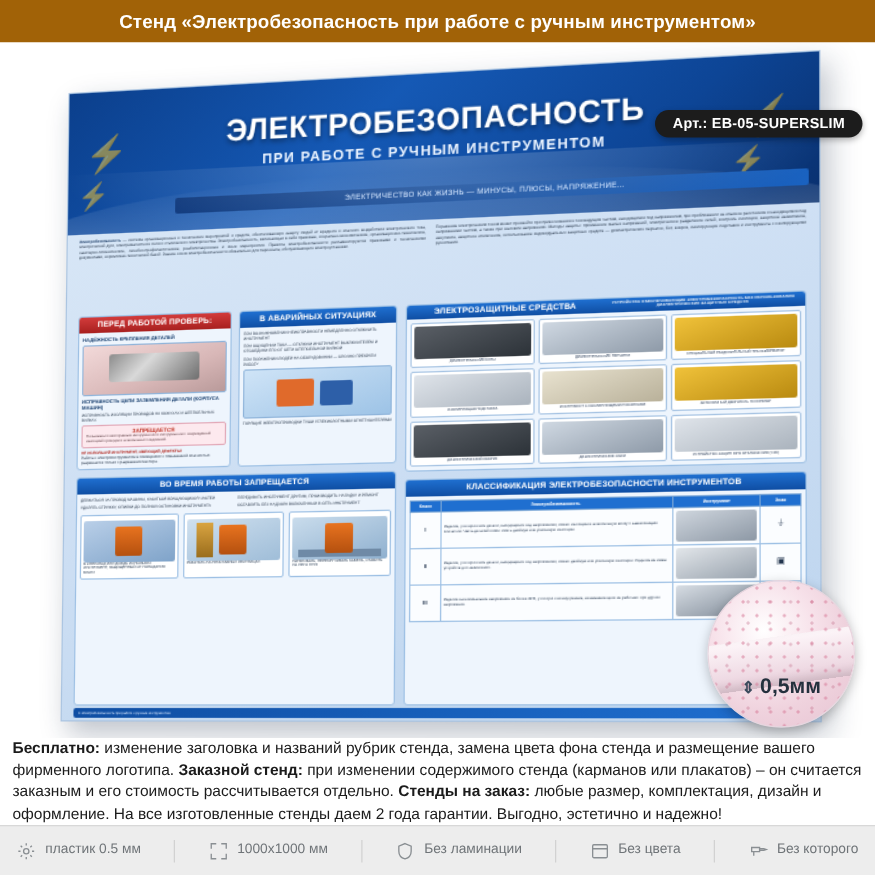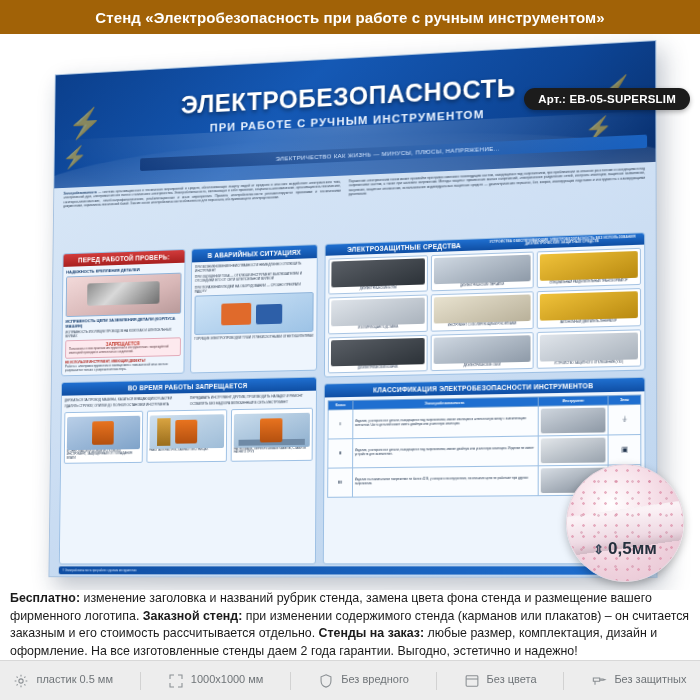--- a/index.html
+++ b/index.html
@@ -466,21 +466,21 @@
     </div>
 
     <div class="sep"></div>
 
     <div class="spec">
       <span>
         <svg width="16" height="16" viewBox="0 0 24 24" fill="none" stroke="#8a8f93" stroke-width="1.6">
           <path d="M12 2.8l7.4 3v6.1c0 4.5-3.1 8.1-7.4 9.3-4.3-1.2-7.4-4.8-7.4-9.3V5.8z"></path>
         </svg>
       </span>
-      <span>Без вредного</span>
+      <span>Без ламинации</span>
     </div>
 
     <div class="sep"></div>
 
     <div class="spec">
       <span>
         <svg width="16" height="16" viewBox="0 0 24 24" fill="none" stroke="#8a8f93" stroke-width="1.6">
           <rect x="3.2" y="4.2" width="17.6" height="15.6" rx="1.4"></rect>
           <path d="M3.2 9h17.6"></path>
         </svg>
@@ -489,18 +489,18 @@
     </div>
 
     <div class="sep"></div>
 
     <div class="spec">
       <span>
         <svg width="16" height="16" viewBox="0 0 24 24" fill="none" stroke="#8a8f93" stroke-width="1.6">
           <path d="M3.5 7.5h9.5v5H3.5zM13 9h5l3 1-3 1h-5zM6 12.5v5"></path>
         </svg>
       </span>
-      <span>Без защитных</span>
+      <span>Без которого</span>
     </div>
 
   </div>
 
 </div>
 
 </body></html>

